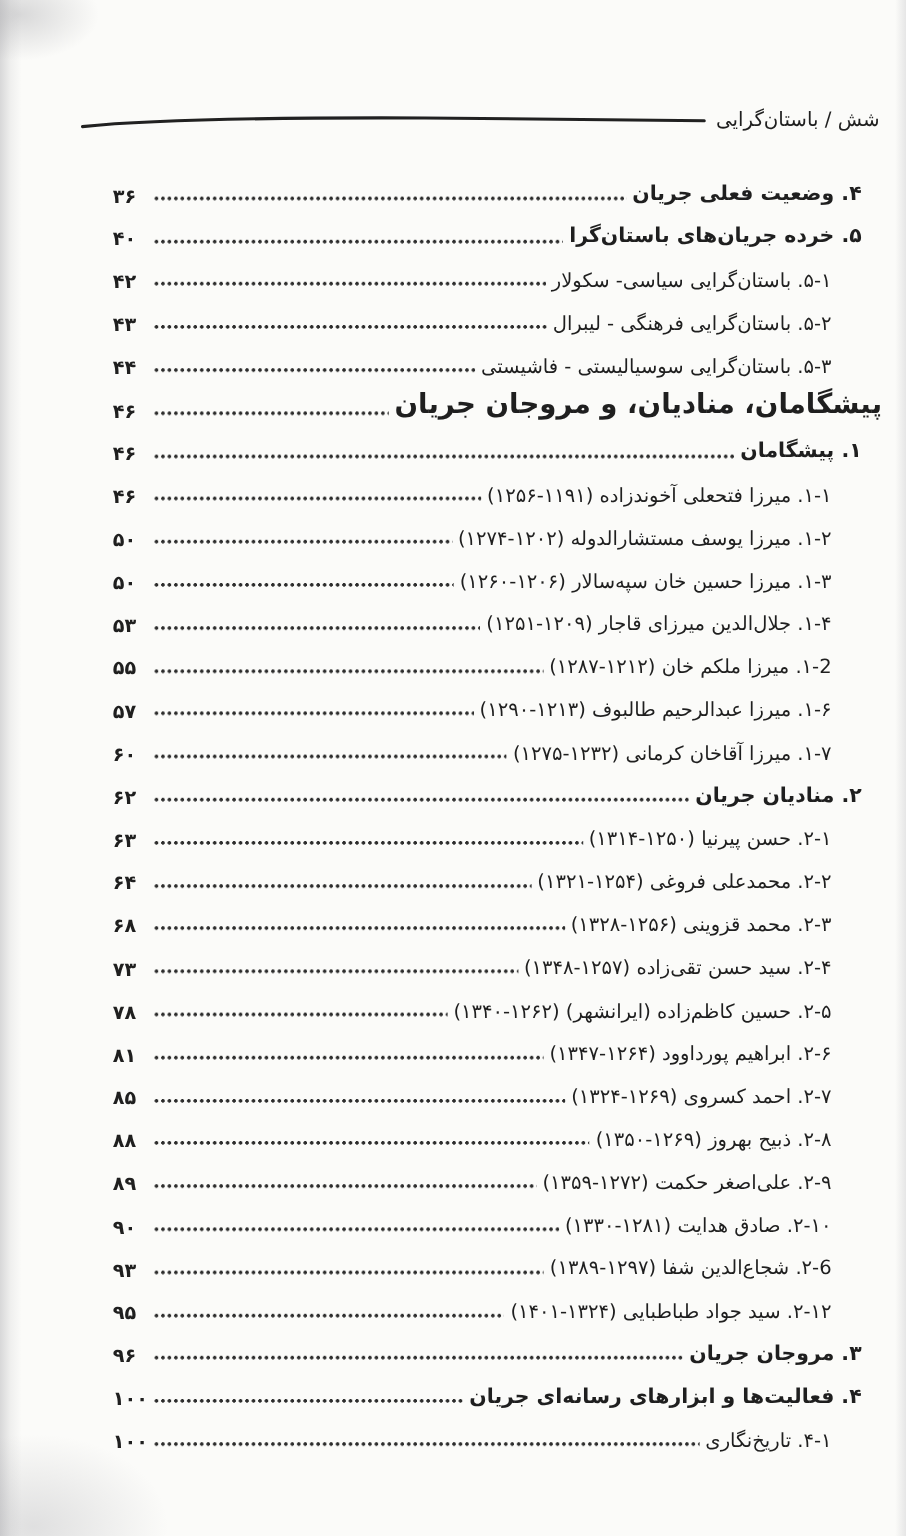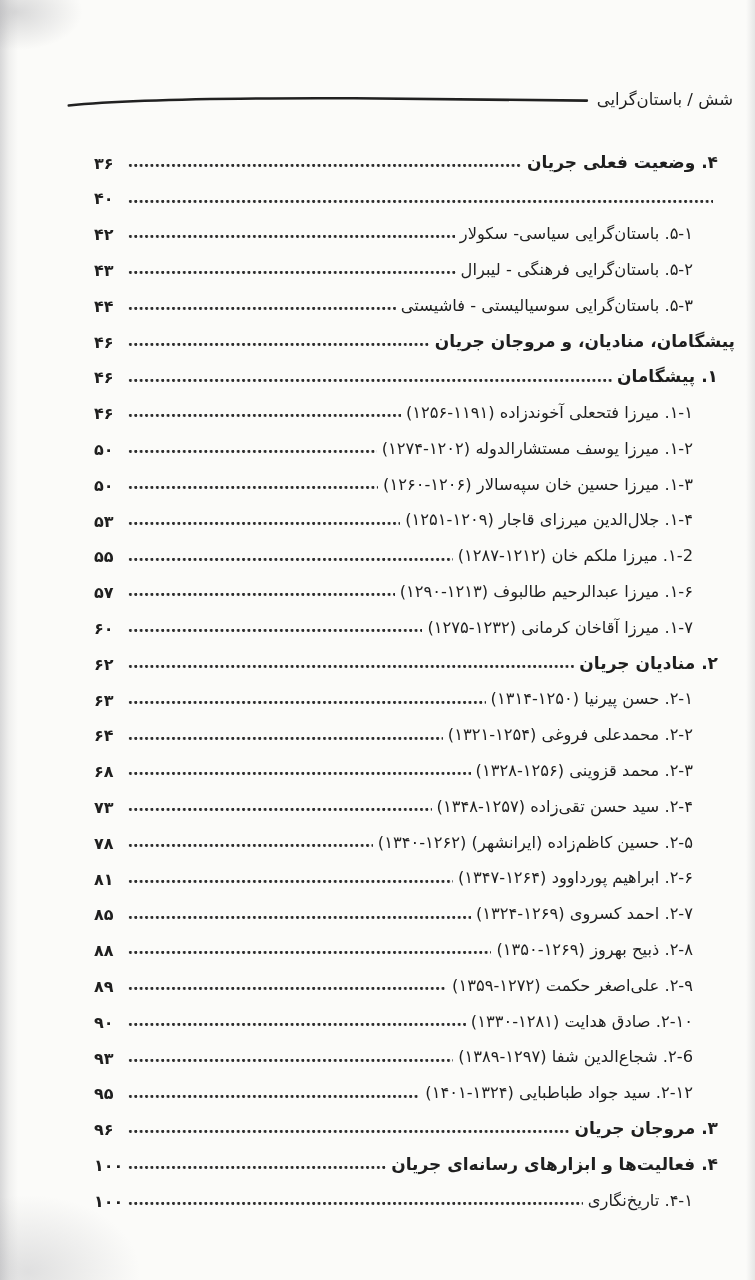--- a/index.html
+++ b/index.html
@@ -25,21 +25,21 @@
   }
   .header-text{
     white-space:nowrap;font-size:16.5px;font-weight:normal;line-height:1.2;
   }
   .header-rule{flex:1 1 auto;min-width:0;height:16px;display:block;}
   
   .toc{position:absolute;top:137px;right:20px;left:62px;}
   .row{display:flex;direction:rtl;align-items:flex-end;height:35.8px;}
   .title{white-space:nowrap;font-size:17px;line-height:1.25;}
   .lvl-chapter{padding-right:0;}
-  .lvl-chapter .title{font-size:17px;}
+  .lvl-chapter .title{font-size:23px;}
   .lvl-section{padding-right:17px;}
   .lvl-sub{padding-right:42px;}
   .lvl-sub .title{font-size:16.3px;}
   .bold .title{font-weight:bold;}
   .leader{
     flex:1 1 0;min-width:12px;height:5px;
     margin:0 5px 5px 3px;
     background-image:radial-gradient(circle at 2.4px 2.4px, #2c2c2c 1.25px, rgba(0,0,0,0) 1.75px);
     background-repeat:repeat-x;
     background-size:5.4px 5px;
@@ -61,20 +61,21 @@
     </svg>
   </header>
 
   <main class="toc">
       <div class="row lvl-section bold">
         <span class="title">۴. وضعیت فعلی جریان</span>
         <span class="leader"></span>
         <span class="pagenum">۳۶</span>
       </div>
       <div class="row lvl-section bold">
+        <span class="title">۵. خرده جریان‌های باستان‌گرا</span>
         <span class="leader"></span>
         <span class="pagenum">۴۰</span>
       </div>
       <div class="row lvl-sub">
         <span class="title">۵-۱. باستان‌گرایی سیاسی- سکولار</span>
         <span class="leader"></span>
         <span class="pagenum">۴۲</span>
       </div>
       <div class="row lvl-sub">
         <span class="title">۵-۲. باستان‌گرایی فرهنگی - لیبرال</span>

